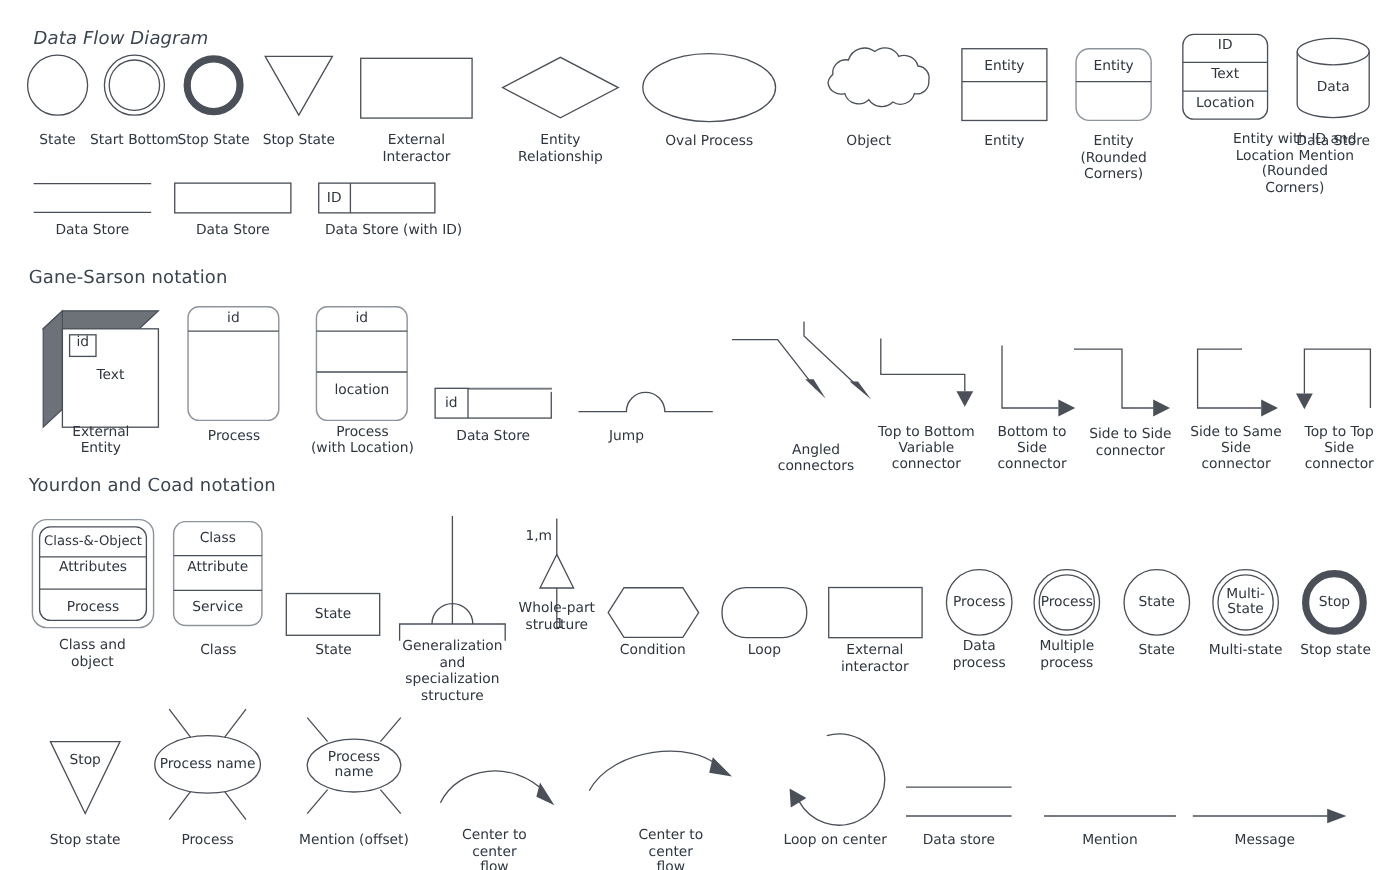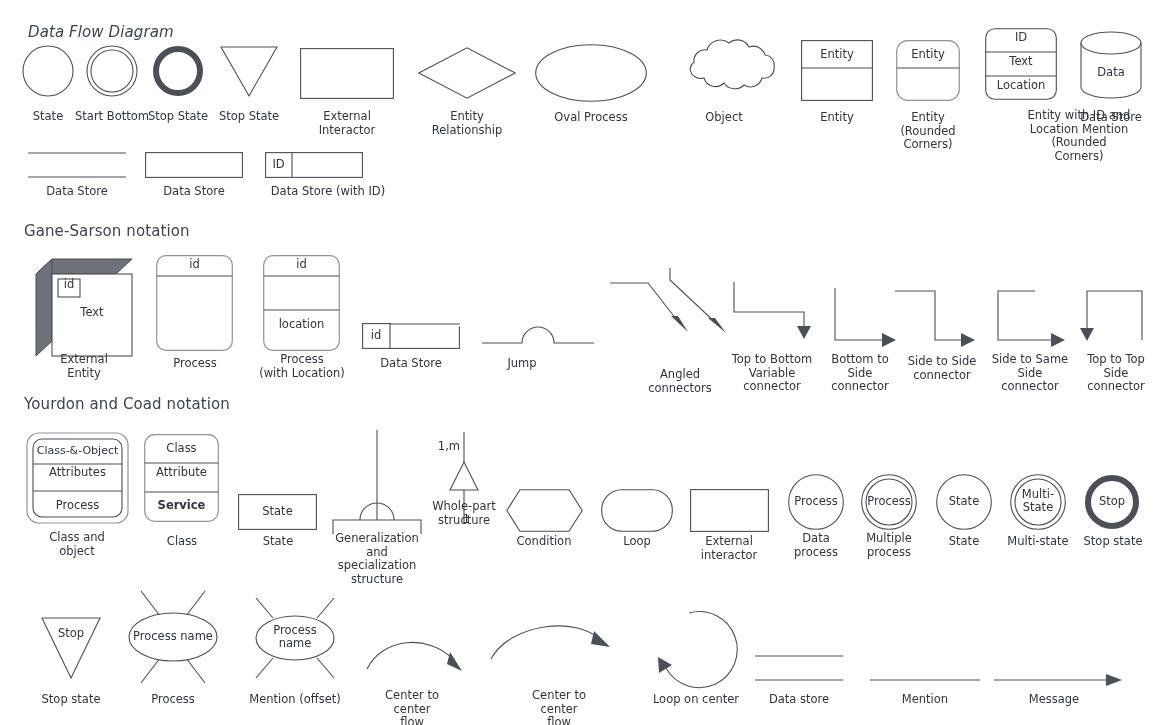--- a/index.html
+++ b/index.html
@@ -344,21 +344,21 @@
 
   <div class="stencil" style="left:144px; top:434px;">
     <svg width="75" height="88" viewBox="0 0 75 88">
       <rect class="stroke-light" x="0.7" y="0.7" width="73.6" height="86.6" rx="10" ry="10"></rect>
       <line class="stroke" x1="0.7" y1="29" x2="74.3" y2="29"></line>
       <line class="stroke" x1="0.7" y1="58" x2="74.3" y2="58"></line>
     </svg>
   </div>
   <div class="shape-text" style="left:144px; top:442px; width:75px;">Class</div>
   <div class="shape-text" style="left:144px; top:466px; width:75px;">Attribute</div>
-  <div class="shape-text" style="left:144px; top:499px; width:75px;font-weight:bold;">Service</div>
+  <div class="shape-text" style="left:144px; top:499px; width:75px;">Service</div>
   <div class="caption" style="left:136px; top:535px; width:92px;">Class</div>
 
   <div class="stencil" style="left:238px; top:494px;">
     <svg width="79" height="36" viewBox="0 0 79 36">
       <rect class="stroke" x="0.6" y="0.6" width="77.8" height="34.8"></rect>
     </svg>
   </div>
   <div class="shape-text" style="left:238px; top:505px; width:79px;">State</div>
   <div class="caption" style="left:232px; top:535px; width:92px;">State</div>
 

